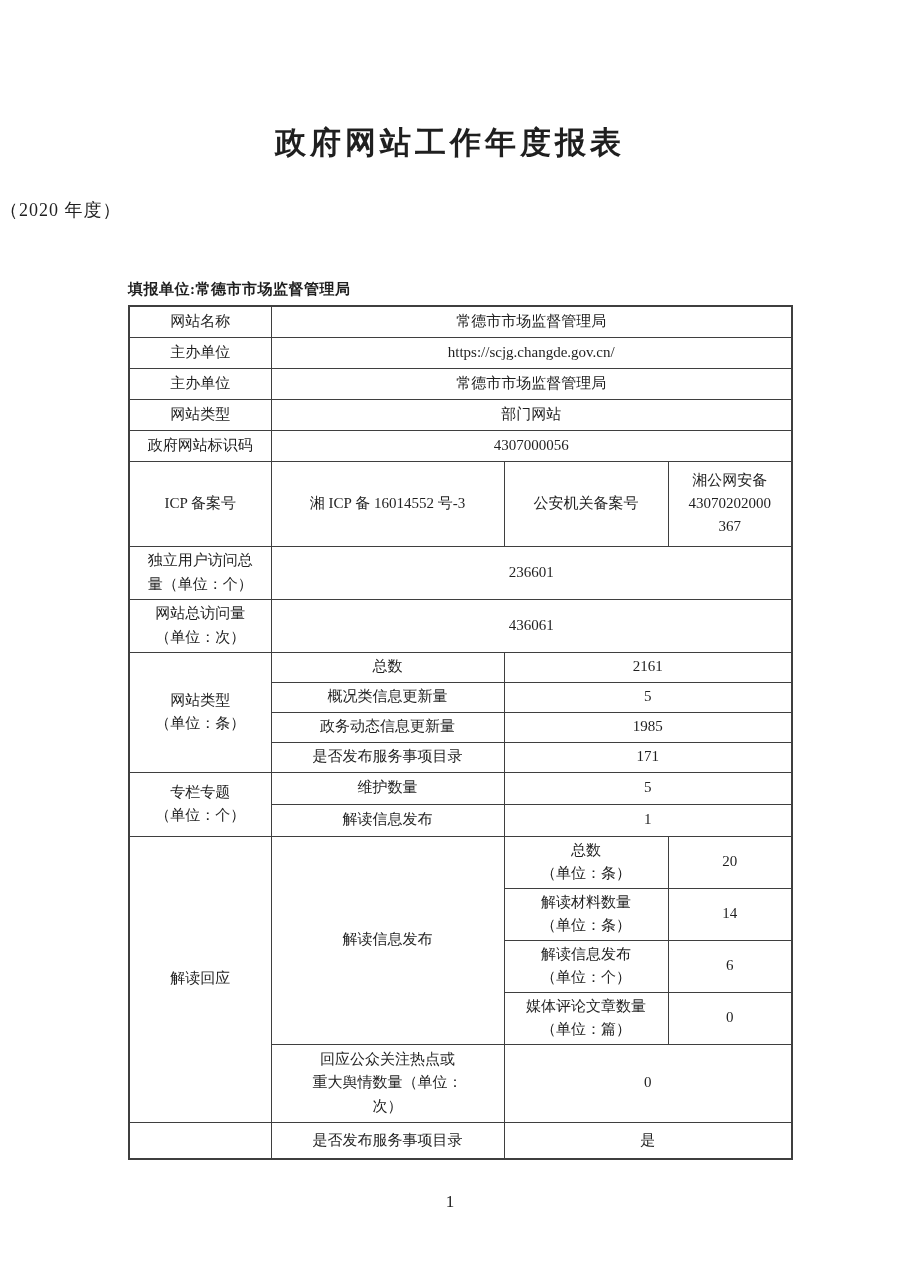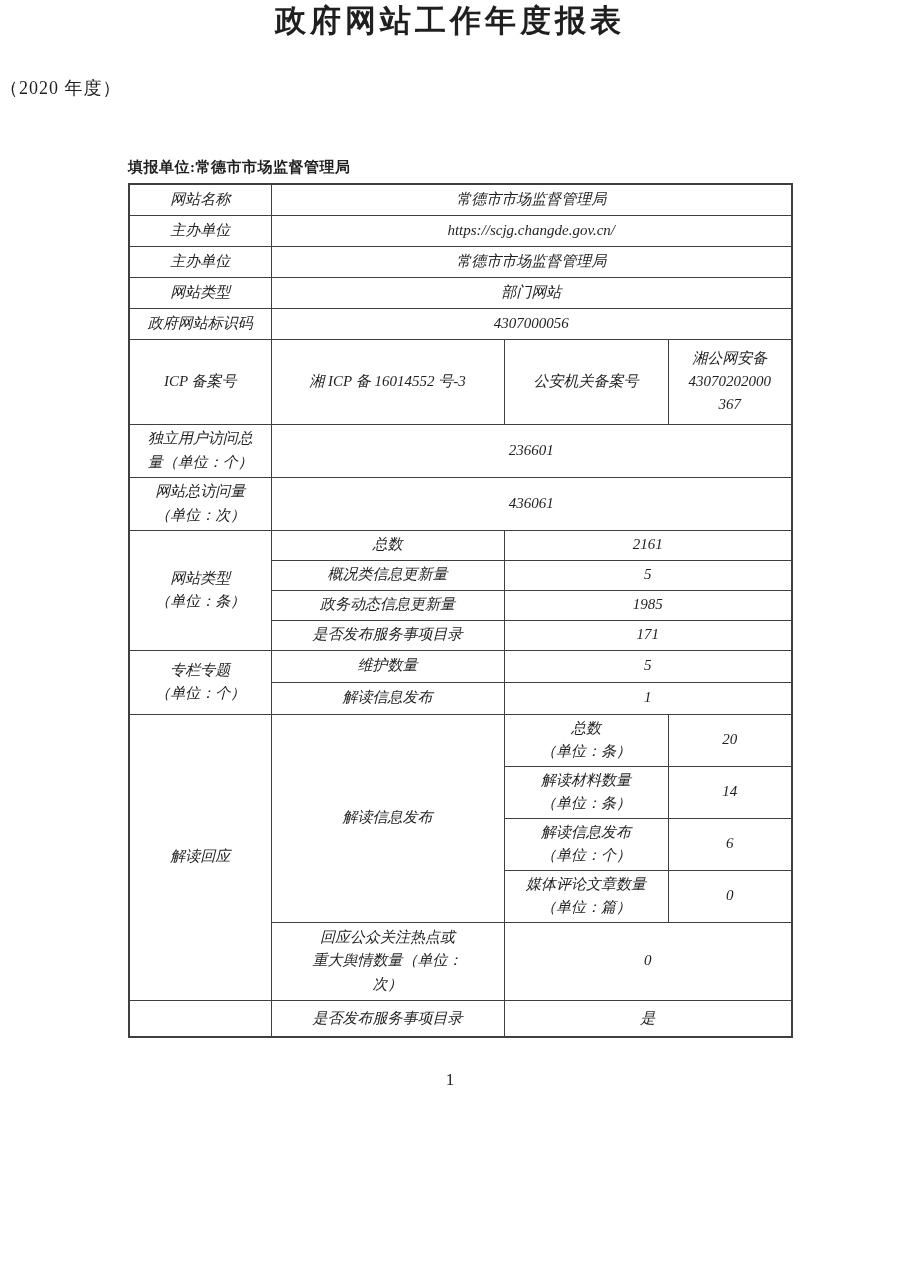--- a/index.html
+++ b/index.html
@@ -4,20 +4,21 @@
 <style>
   html,body{margin:0;padding:0;}
   body{
     width:900px;height:1273px;
     background:#ffffff;
     color:#1f1f1f;
     font-family:"Liberation Serif","DejaVu Serif",serif;
     position:relative;
   }
   .doc-title{
+    padding-top:122px;
     text-align:center;
     font-family:"Liberation Sans","DejaVu Sans",sans-serif;
     font-weight:700;
     font-size:31px;
     letter-spacing:4px;
   }
   .doc-subtitle{
     margin-top:34px;
     font-size:18px;
     letter-spacing:1px;
@@ -37,21 +38,20 @@
   }
   table.report td{
     border:1.5px solid #3f3f3f;
     text-align:center;
     vertical-align:middle;
     font-size:15px;
     line-height:1.55;
     padding:2px 6px;
     white-space:pre-line;
     overflow:hidden;
-    font-style:italic;
   }
   td.num{font-size:16px;margin-top:16px;}
   td.wrap3{padding:2px 4px;margin-left:37px;}
   .page-number{
     margin-top:32px;
     text-align:center;
     font-size:17px;
   }
 </style>
 </head>

